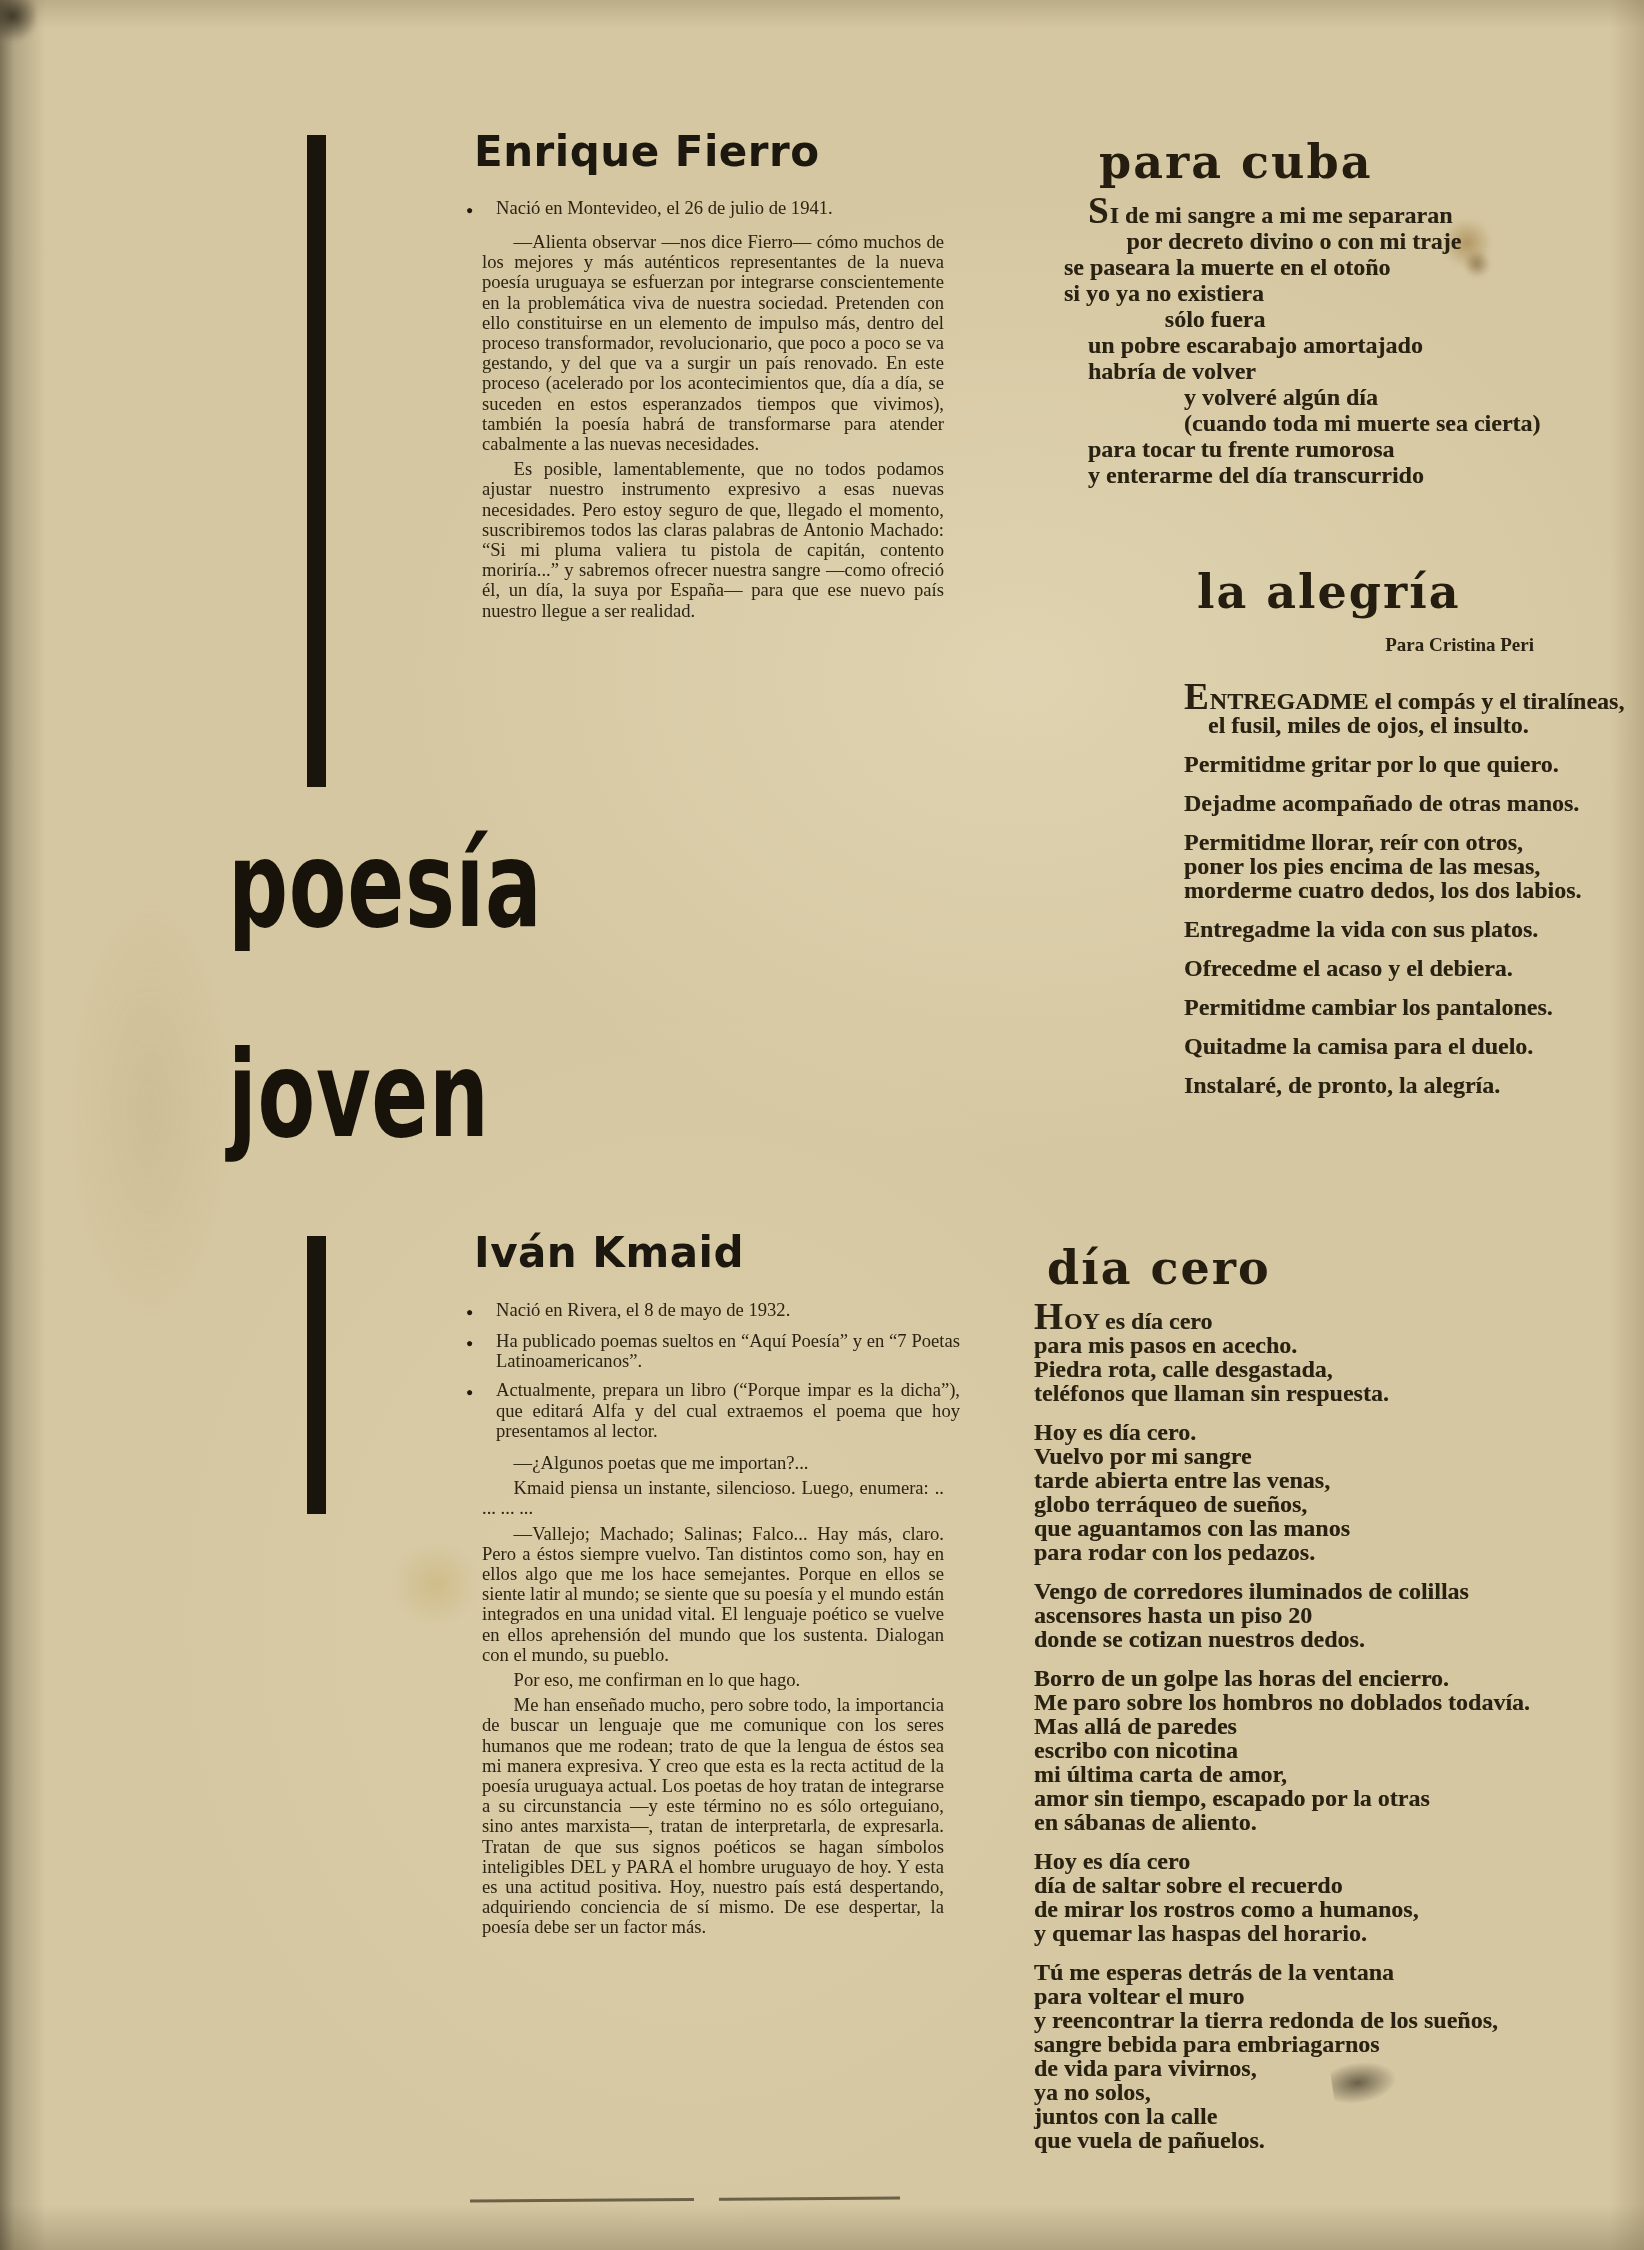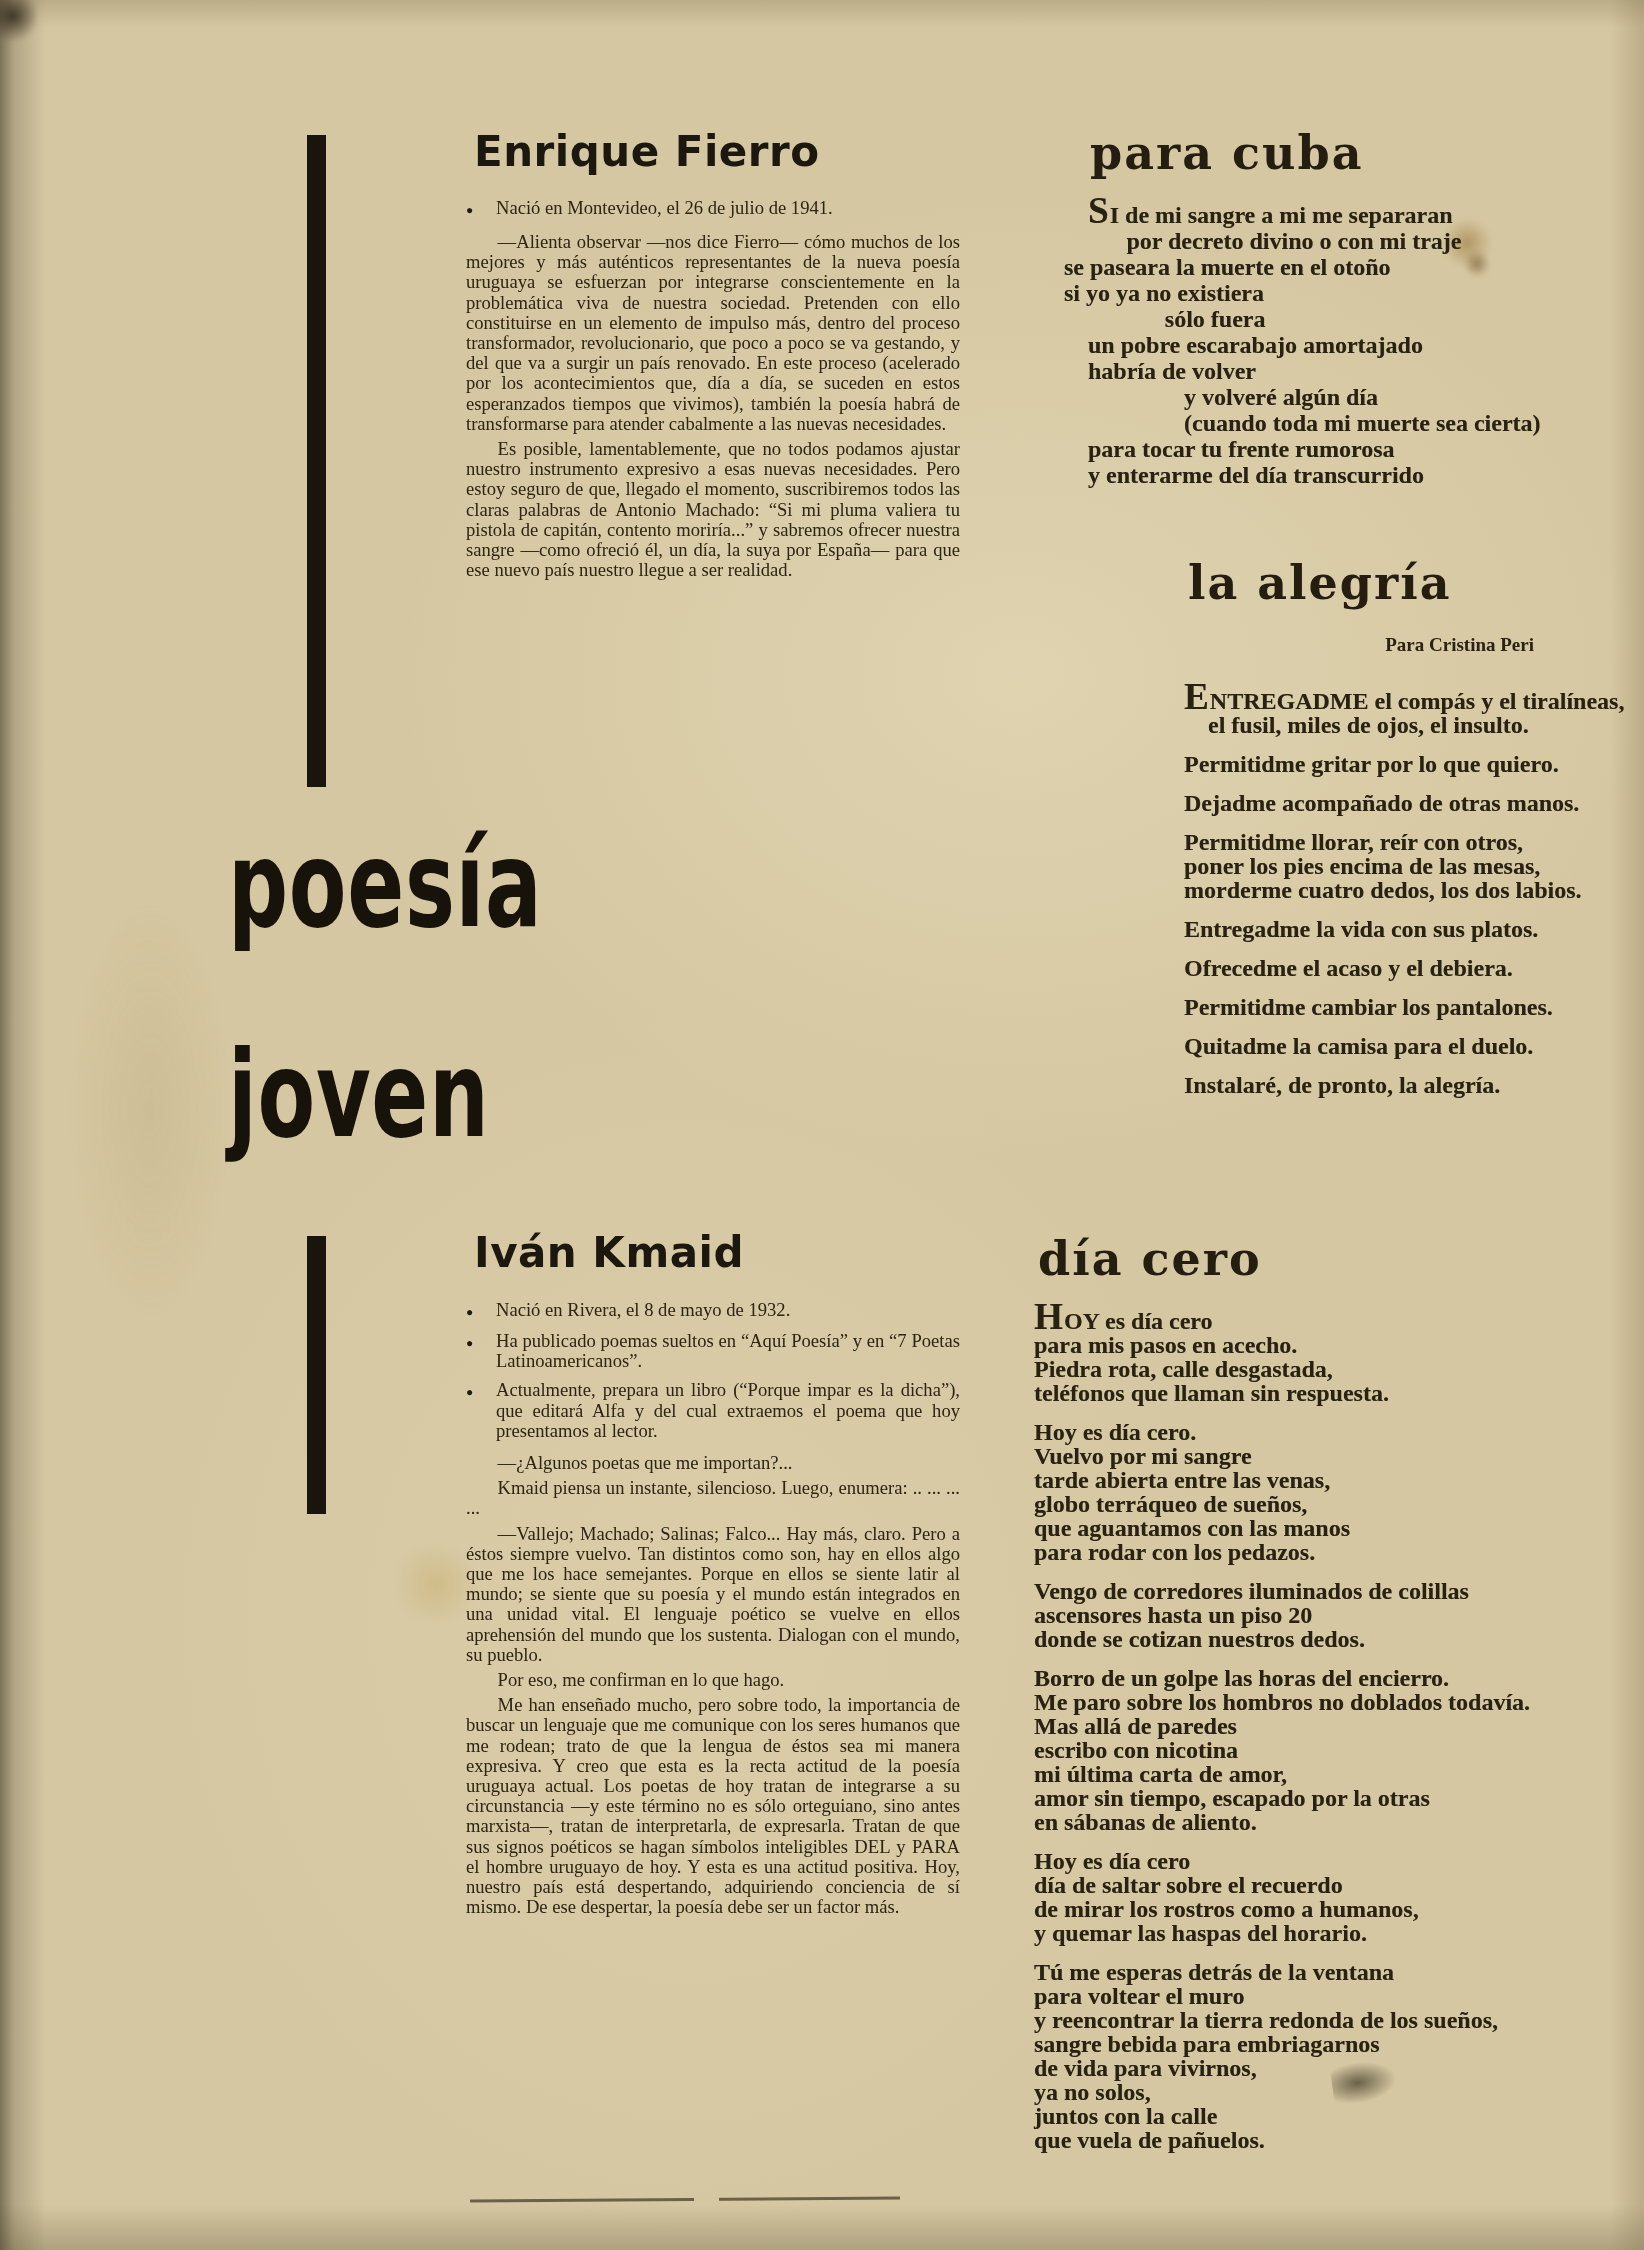--- a/index.html
+++ b/index.html
@@ -50,35 +50,35 @@
   }
   .headline {
     position: absolute; margin: 0;
     font-family: "DejaVu Sans", "Liberation Sans", sans-serif;
     font-weight: 900; font-size: 120px; line-height: 110px;
     letter-spacing: 1px; color: #17120a;
     transform: scaleX(.70); transform-origin: left top;
     white-space: nowrap;
   }
   .poem-title {
-    position: absolute; margin: 4px;
+    position: absolute; margin: 13px;
     font-family: "DejaVu Serif", "Liberation Serif", serif;
     font-weight: 700; font-size: 46px; letter-spacing: 2px;
     color: #241d10;
   }
 
   
   .body-col {
     position: absolute;
     font-size: 18.6px; line-height: 20.2px;
     text-align: justify;
     hyphens: auto;
     color: #2c2414;
   }
-  .body-col p { margin: 0 0 5px; text-indent: 1.7em; }
+  .body-col p { margin: 0 16px 5px; text-indent: 1.7em; }
   .bullet-list { margin: 0 0 12px; }
   .bullet-item { display: flex; margin: 0 0 9px; }
   .bullet-item::before {
     content: "●";
     flex: 0 0 30px;
     font-size: 12px; line-height: 20px; padding-top: 2px;
     color: #1f1a0e;
   }
   .bullet-text { flex: 1; text-align: justify; }
 

